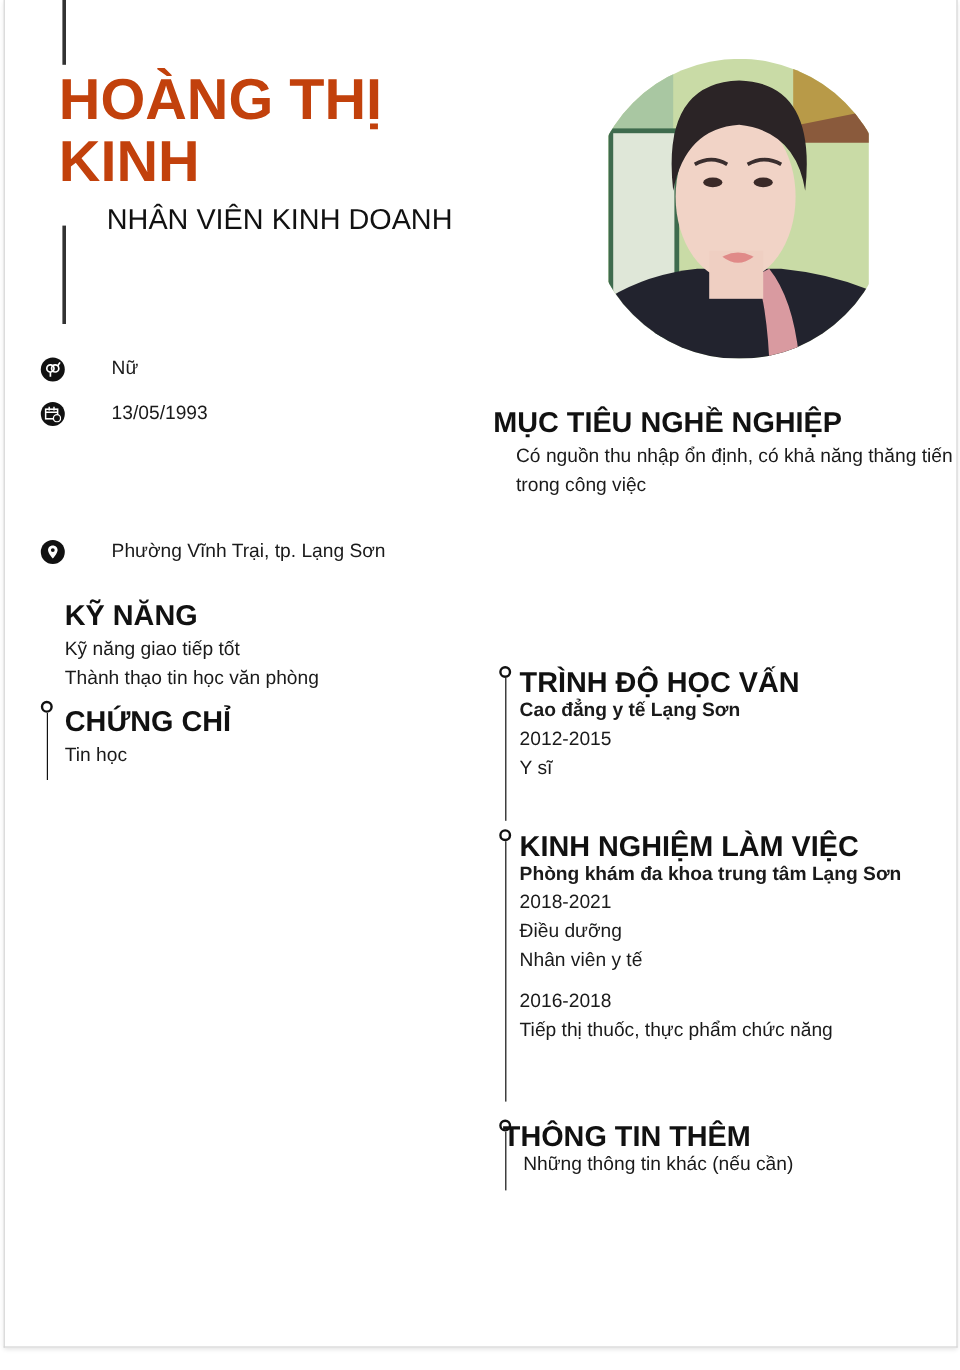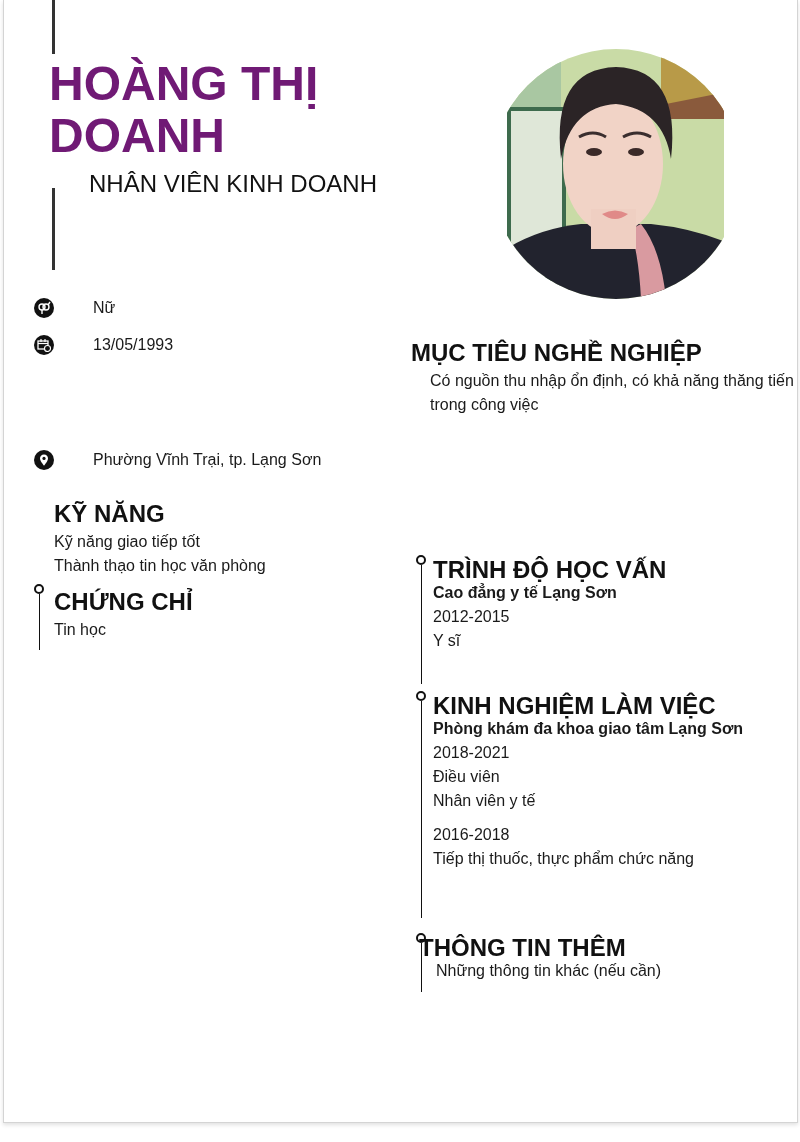--- a/index.html
+++ b/index.html
@@ -4,21 +4,21 @@
   <style>
     html, body { margin: 0; padding: 0; background: #ffffff; }
     body { width: 800px; height: 1142px; position: relative; overflow: hidden;
       font-family: "Liberation Sans", "DejaVu Sans", sans-serif; color: #1a1a1a; }
     .page { position: absolute; left: 3px; top: 0; width: 793px; height: 1122px;
       background: #fff; border: 1px solid #d4d4d4; border-top: none;
       box-shadow: 0 2px 4px rgba(0,0,0,0.12); }
     .abs { position: absolute; }
     .vbar { position: absolute; width: 3px; background: #333; left: 52px; }
     .name { left: 49px; top: 58px; font-size: 48px; font-weight: bold; line-height: 52px;
-      color: #701a75; letter-spacing: 0px; margin: 0; }
+      color: #c2410c; letter-spacing: 0px; margin: 0; }
     .jobtitle { left: 89px; top: 170px; font-size: 24px; line-height: 28px; color: #111; }
     .photo { left: 491px; top: 49px; width: 250px; height: 250px; border-radius: 50%;
       overflow: hidden; clip-path: inset(0 17px 0 16px); }
     .photo svg { display: block; }
     .info-row { position: absolute; left: 34px; display: flex; align-items: center; font-size: 16px; gap: 33px; }
     .info-icon { width: 20px; height: 20px; border-radius: 50%; background: #111; display: inline-flex;
       align-items: center; justify-content: center; margin-right: 6px; flex: none; }
     .sec-title { position: absolute; font-size: 24px; font-weight: bold; color: #111; margin: 0; }
     .text { position: absolute; font-size: 16px; line-height: 24px; color: #1a1a1a; }
     .bold { font-weight: bold; }
@@ -28,21 +28,21 @@
 </head>
 <body>
 
 <div class="page"></div>
 
 <div class="vbar" style="top:0; height:54px;"></div>
 <div class="vbar" style="top:188px; height:82px;"></div>
 
 <h1 class="abs name">
   <div>HOÀNG THỊ</div>
-  <div>DOANH</div>
+  <div>KINH</div>
 </h1>
 <div class="abs jobtitle">NHÂN VIÊN KINH DOANH</div>
 
 <div class="abs photo">
   <svg width="250" height="250" viewBox="0 0 250 250">
     <rect width="250" height="250" fill="#c9dba6"></rect>
     <rect x="0" y="0" width="70" height="250" fill="#a9c7a2"></rect>
     <rect x="18" y="60" width="55" height="170" fill="#dfe7d8" stroke="#3e6b4d" stroke-width="4"></rect>
     <rect x="170" y="0" width="80" height="60" fill="#b89a48"></rect>
     <polygon points="175,55 250,40 250,70 180,70" fill="#8a5a3c"></polygon>
@@ -115,23 +115,23 @@
 <div class="text" style="left:433px; top:581px;">
   <div class="bold">Cao đẳng y tế Lạng Sơn</div>
   <div>2012-2015</div>
   <div>Y sĩ</div>
 </div>
 
 <div class="tl-dot" style="left:416px; top:691px;"></div>
 <div class="tl-line" style="left:421px; top:701px; height:217px;"></div>
 <h2 class="sec-title" style="left:433px; top:692px;">KINH NGHIỆM LÀM VIỆC</h2>
 <div class="text" style="left:433px; top:717px;">
-  <div class="bold">Phòng khám đa khoa giao tâm Lạng Sơn</div>
+  <div class="bold">Phòng khám đa khoa trung tâm Lạng Sơn</div>
   <div>2018-2021</div>
-  <div>Điều viên</div>
+  <div>Điều dưỡng</div>
   <div>Nhân viên y tế</div>
 </div>
 <div class="text" style="left:433px; top:823px;">
   <div>2016-2018</div>
   <div>Tiếp thị thuốc, thực phẩm chức năng</div>
 </div>
 
 <div class="tl-dot" style="left:416px; top:933px;"></div>
 <div class="tl-line" style="left:421px; top:943px; height:49px;"></div>
 <h2 class="sec-title" style="left:419px; top:934px;">THÔNG TIN THÊM</h2>

